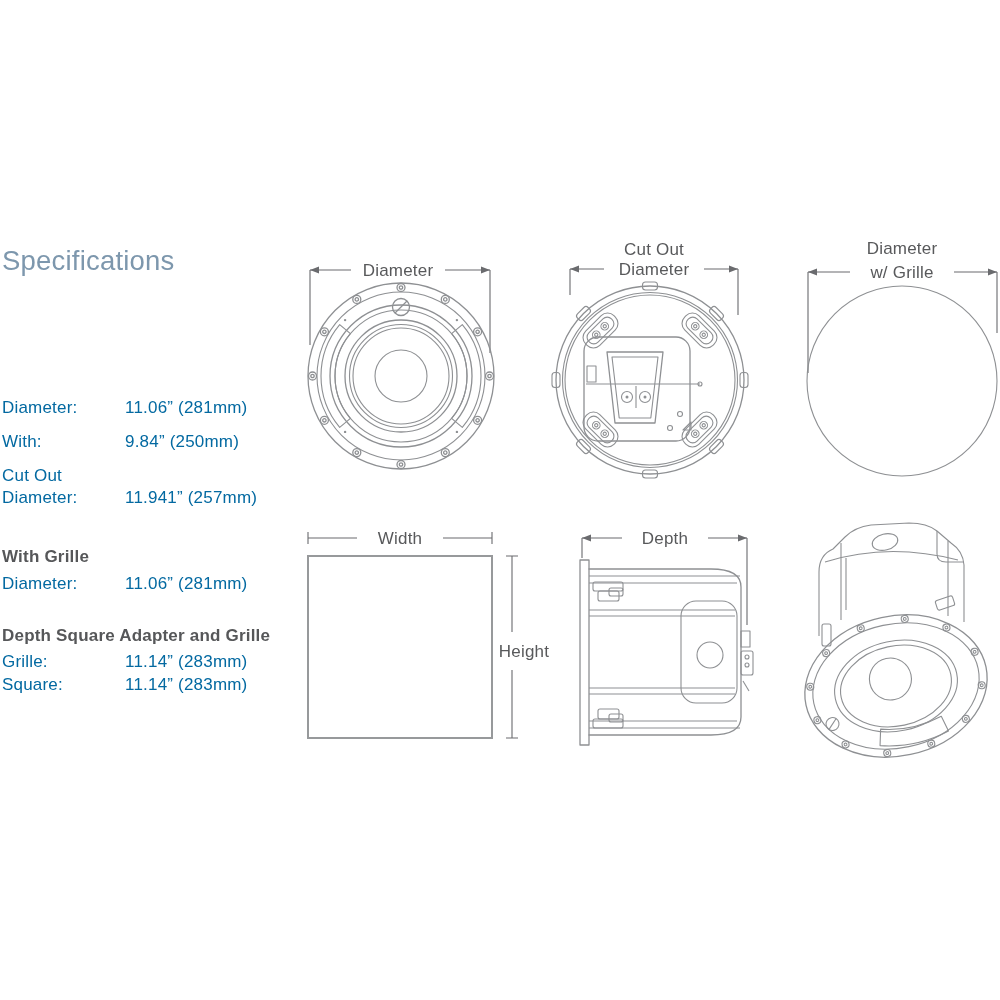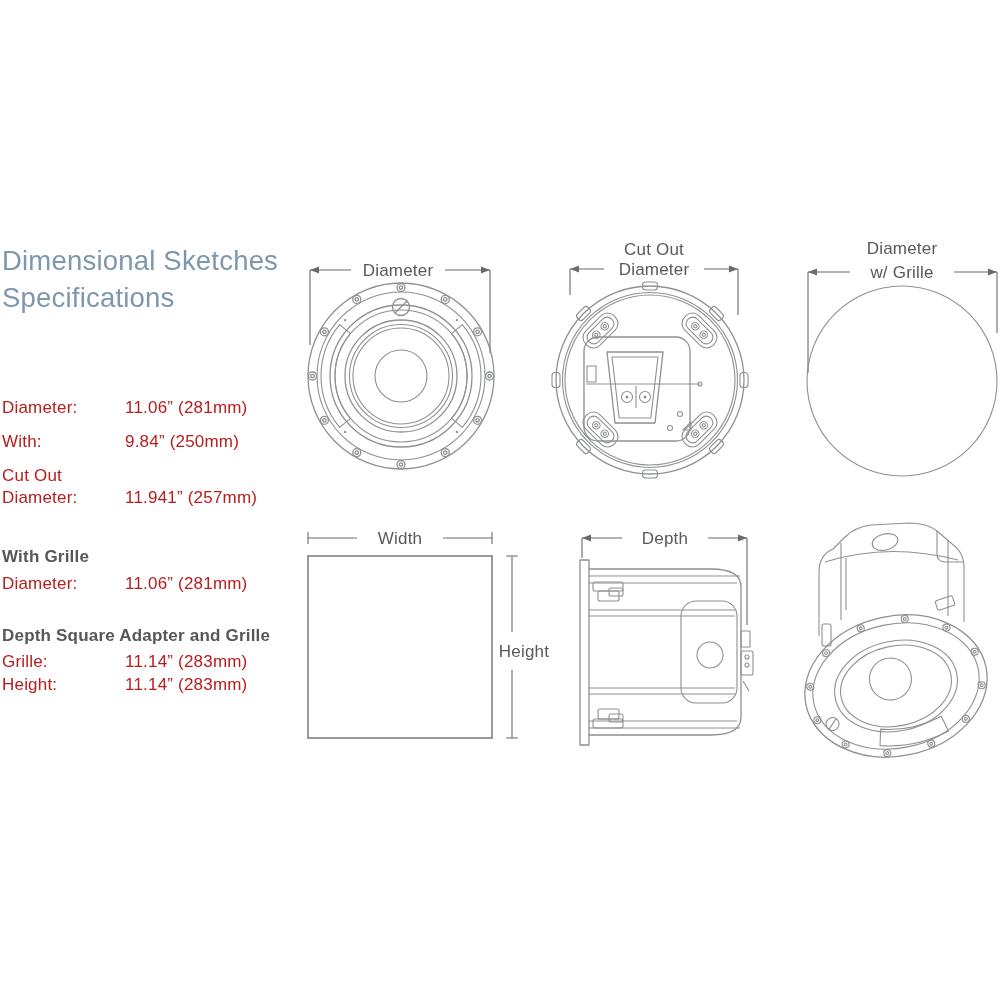--- a/index.html
+++ b/index.html
@@ -12,21 +12,21 @@
     font-size:27.5px;line-height:37px;font-weight:500;letter-spacing:.2px;
     color:#7d97ad;
   }
   .section-title{
     position:absolute;left:2px;
     font-size:17px;line-height:22px;font-weight:bold;letter-spacing:.2px;
     color:#565759;
   }
   .spec-row{
     position:absolute;left:2px;display:flex;
-    font-size:17px;line-height:22px;letter-spacing:.2px;color:#b91c1c;
+    font-size:17px;line-height:22px;letter-spacing:.2px;color:#0369a1;
   }
   .spec-label{width:123px;flex:none;}
   .sketch{position:absolute;}
   
   .ln{stroke:#8e9093;fill:none;stroke-width:1.3;stroke-linejoin:round;stroke-linecap:round;}
   .lnt{stroke:#8e9093;fill:none;stroke-width:1.1;stroke-linejoin:round;}
   .ln2{stroke:#97999b;fill:none;stroke-width:2;}
   .dim{stroke:#6a6b6e;fill:none;stroke-width:1.1;}
   .arr{fill:#6a6b6e;stroke:none;}
   .dot{fill:#8e9093;stroke:none;}
@@ -34,21 +34,20 @@
     fill:#58595b;font-family:"Liberation Sans",sans-serif;
     font-size:17px;font-weight:500;letter-spacing:.2px;
   }
 </style>
 </head>
 <body>
 
 <div class="canvas">
 
   <div class="heading">
-    <div>Dimensional Sketches</div>
     <div>Specifications</div>
   </div>
 
   <div class="spec-row" style="top:397px">
     <span class="spec-label">Diameter:</span>
     <span class="spec-value">11.06” (281mm)</span>
   </div>
   <div class="spec-row" style="top:431px">
     <span class="spec-label">With:</span>
     <span class="spec-value">9.84” (250mm)</span>
@@ -66,21 +65,21 @@
     <span class="spec-label">Diameter:</span>
     <span class="spec-value">11.06” (281mm)</span>
   </div>
 
   <div class="section-title" style="top:625px">Depth Square Adapter and Grille</div>
   <div class="spec-row" style="top:651px">
     <span class="spec-label">Grille:</span>
     <span class="spec-value">11.14” (283mm)</span>
   </div>
   <div class="spec-row" style="top:674px">
-    <span class="spec-label">Height:</span>
+    <span class="spec-label">Square:</span>
     <span class="spec-value">11.14” (283mm)</span>
   </div>
 
   <svg class="sketch" style="left:300px;top:245px" width="200" height="235" viewBox="0 0 200 235">
     <defs>
       <g id="fbh">
           <circle r="4" class="ln" stroke-width="1.1"></circle>
           <circle r="1.7" class="ln" stroke-width="1"></circle>
         </g>
     </defs>

